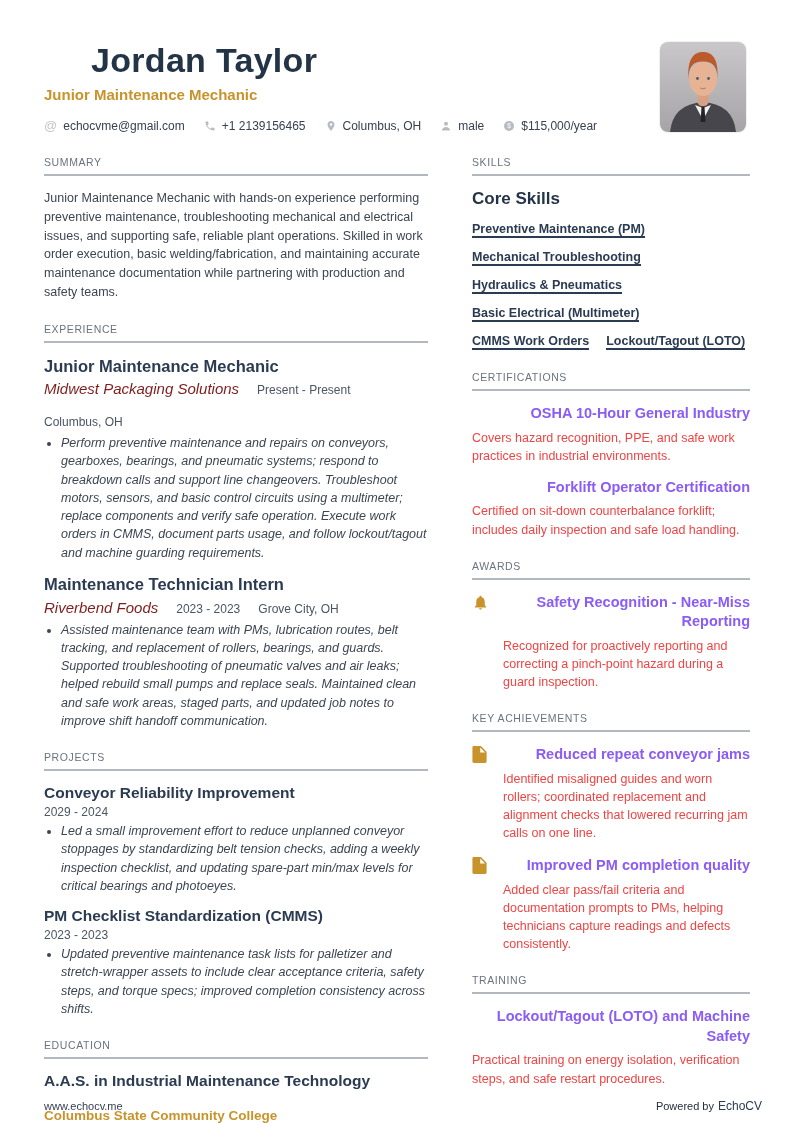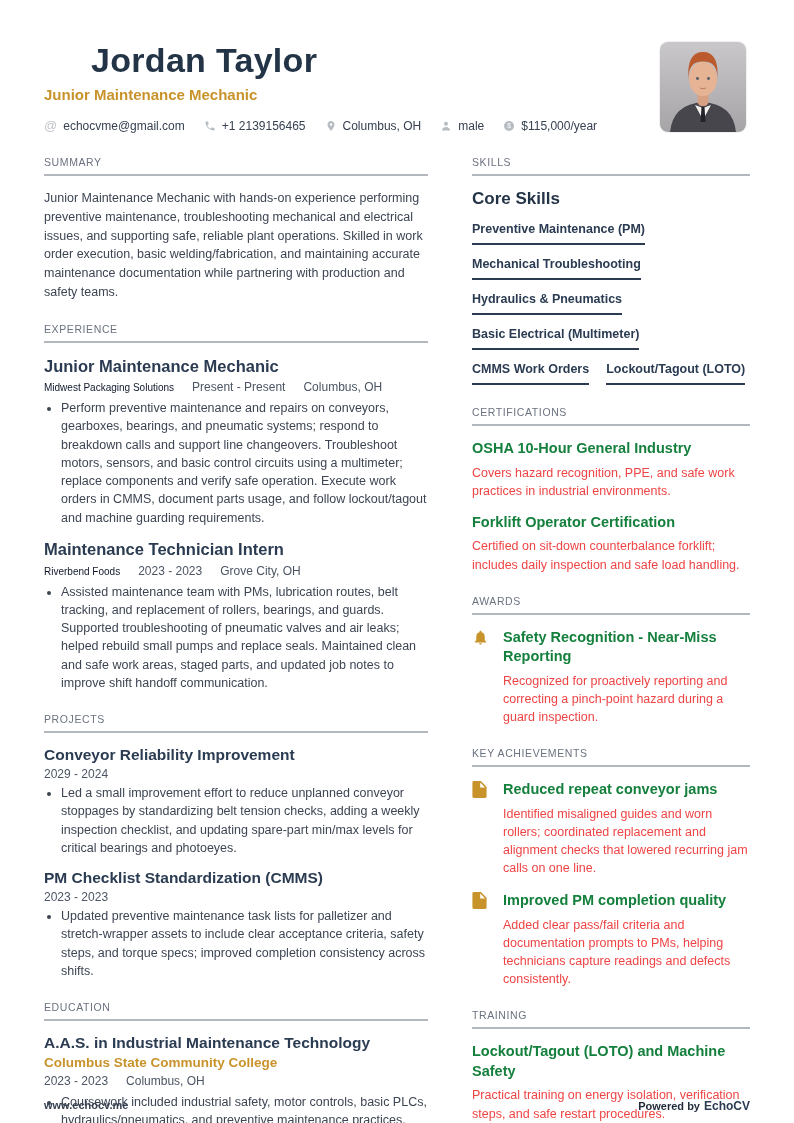--- a/index.html
+++ b/index.html
@@ -30,44 +30,44 @@
   .sec-label{
     font-size:10.5px;color:#6b7280;letter-spacing:.6px;
     padding-bottom:6px;border-bottom:2px solid #b3b8bf;margin-bottom:13px;
   }
   .body-text{font-size:12.5px;line-height:1.5;color:#3d4553;}
 
   
   .xp{margin-bottom:12px;}
   .xp-title{font-size:16.5px;font-weight:600;color:#2a3b52;line-height:1.25;margin-bottom:4px;}
   .xp-meta{display:flex;align-items:baseline;gap:18px;margin-bottom:5px;flex-wrap:wrap;}
-  .xp-company{font-size:10px;color:#0f172a;}
+  .xp-company{font-size:15px;color:#7f1d1d;font-style:italic;}
   .meta-muted{font-size:12px;color:#4b5563;}
-  ul.bullets{margin:3px 0 10px 0;padding-left:17px;}
+  ul.bullets{margin:3px 0 10px 0;padding-left:17px;font-style:italic;}
   ul.bullets li{font-size:12.5px;line-height:1.46;color:#3d4553;}
   .pj-title{font-size:15.5px;font-weight:600;color:#2a3b52;margin-bottom:3px;}
-  .ed-degree{font-size:15.5px;font-weight:600;color:#2a3b52;margin-bottom:3px;}
+  .ed-degree{font-size:15.5px;font-weight:600;color:#2a3b52;margin-bottom:18px;}
   .ed-school{font-size:13.5px;font-weight:700;color:#c9932b;margin-bottom:4px;}
 
   
   .group-title{font-size:17px;font-weight:600;color:#243447;margin-bottom:13px;}
   .skills-wrap{display:flex;flex-wrap:wrap;column-gap:17px;row-gap:12px;}
   .skill{
     font-size:12.5px;font-weight:700;color:#2a3b52;
-    padding-bottom:7px;border-bottom:2px solid #2a3b52;white-space:nowrap;
+    border-bottom:2px solid #2a3b52;white-space:nowrap;
   }
   .item{margin-bottom:13px;}
-  .item-title{font-size:14.5px;font-weight:600;color:#15803d;line-height:1.35;margin-bottom:5px;}
+  .item-title{font-size:14.5px;font-weight:600;color:#8b5cf6;line-height:1.35;margin-bottom:5px;text-align:right;}
   .item-desc{font-size:12.5px;line-height:1.45;color:#ef4444;}
   .icon-row{display:flex;gap:13px;margin-bottom:14px;}
   .icon-cell{flex:0 0 18px;padding-top:1px;}
   .icon-cell svg{display:block;}
 
   
-  .footer{position:absolute;left:44px;right:44px;bottom:10px;display:flex;justify-content:space-between;align-items:flex-start;font-weight:bold;}
+  .footer{position:absolute;left:44px;right:32px;bottom:10px;display:flex;justify-content:space-between;align-items:center;}
   .site{font-size:11px;color:#374151;}
   .powered{font-size:11px;color:#1f2937;}
   .brand{font-size:12px;color:#2a3b52;margin-left:4px;}
 </style>
 </head>
 <body>
 
 <div class="page">
 
   <div class="header">

